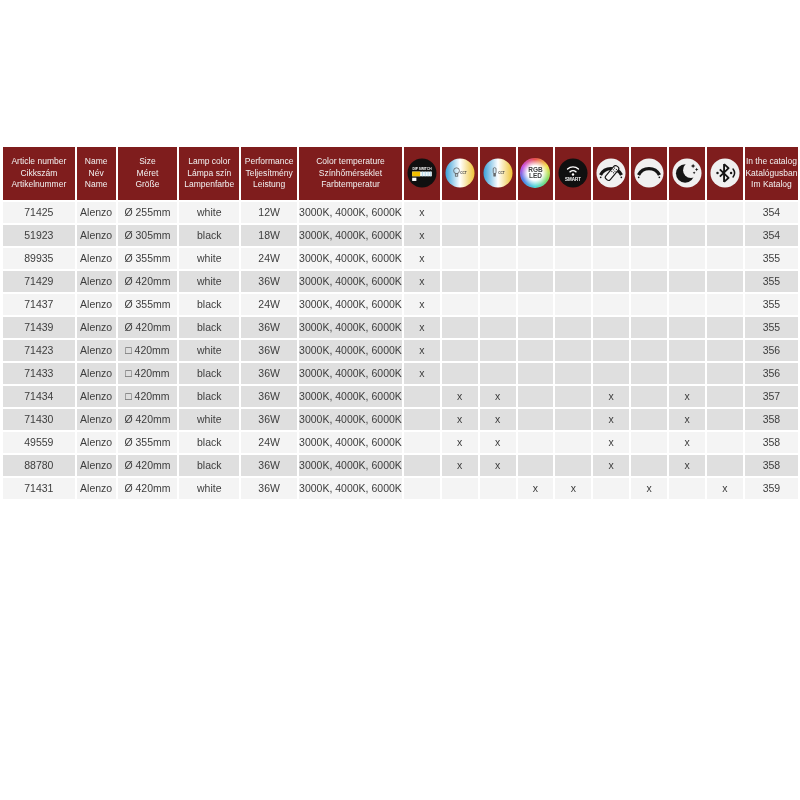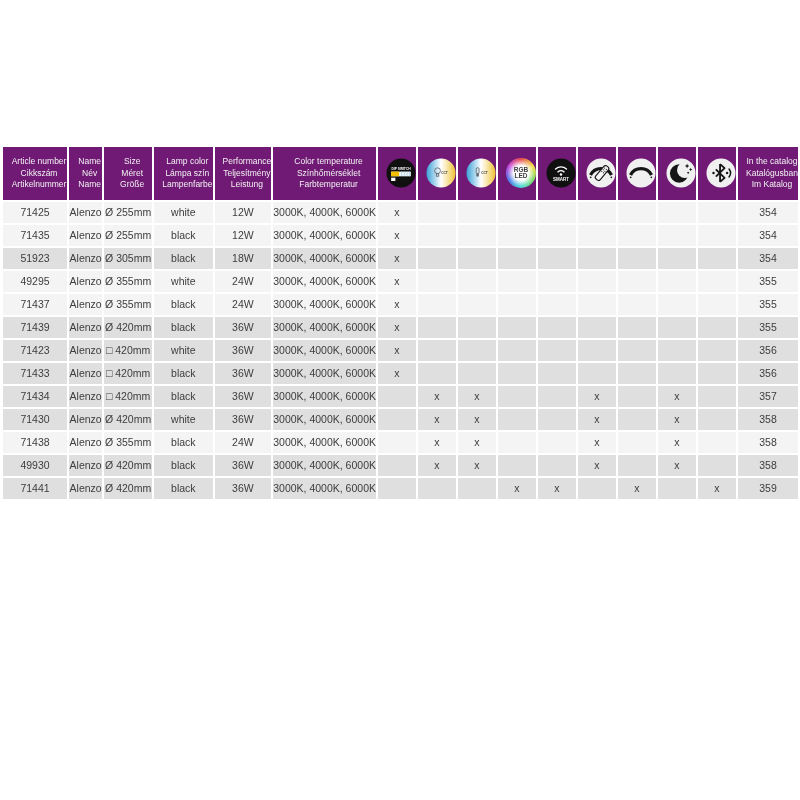--- a/index.html
+++ b/index.html
@@ -4,22 +4,22 @@
 <style>
   html,body{margin:0;padding:0}
   body{
     width:800px;height:800px;background:#ffffff;overflow:hidden;
     font-family:"Liberation Sans",sans-serif;position:relative;
   }
   .table-wrap{position:absolute;left:1px;top:145px}
   table{border-collapse:separate;border-spacing:2px;table-layout:fixed}
   th,td{padding:0;margin:0;text-align:center;vertical-align:middle;overflow:hidden}
   th{
-    background:#701a75;color:#f2f2f2;font-weight:normal;
-    font-size:8.5px;line-height:1.35;white-space:pre-line;height:41px;padding-left:8px;
+    background:#7f1d1d;color:#f2f2f2;font-weight:normal;
+    font-size:8.5px;line-height:1.35;white-space:pre-line;height:41px;
   }
   td{font-size:10.5px;color:#3d3d3d;height:21px;line-height:21px;white-space:nowrap}
   tr.odd td{background:#f4f4f4}
   tr.even td{background:#dfdfdf}
   .rgb-icon{
     width:30px;height:30px;border-radius:50%;margin:0 auto;
     background:
       radial-gradient(circle, #ffffff 34%, rgba(255,255,255,0) 64%),
       conic-gradient(#e85050,#f2e14c,#7fdd68,#4fd8d8,#4f7de8,#c94fe0,#e85050);
     display:flex;align-items:center;justify-content:center;
@@ -213,62 +213,62 @@
           <td></td>
           <td></td>
           <td></td>
           <td></td>
           <td></td>
           <td></td>
           <td></td>
           <td></td>
           <td>354</td>
         </tr>
+        <tr class="even">
+          <td>51923</td>
+          <td>Alenzo</td>
+          <td>Ø 305mm</td>
+          <td>black</td>
+          <td>18W</td>
+          <td>3000K, 4000K, 6000K</td>
+          <td>x</td>
+          <td></td>
+          <td></td>
+          <td></td>
+          <td></td>
+          <td></td>
+          <td></td>
+          <td></td>
+          <td></td>
+          <td>354</td>
+        </tr>
         <tr class="odd">
-          <td>71435</td>
-          <td>Alenzo</td>
-          <td>Ø 255mm</td>
-          <td>black</td>
-          <td>12W</td>
-          <td>3000K, 4000K, 6000K</td>
-          <td>x</td>
-          <td></td>
-          <td></td>
-          <td></td>
-          <td></td>
-          <td></td>
-          <td></td>
-          <td></td>
-          <td></td>
-          <td>354</td>
-        </tr>
-        <tr class="even">
-          <td>51923</td>
-          <td>Alenzo</td>
-          <td>Ø 305mm</td>
-          <td>black</td>
-          <td>18W</td>
-          <td>3000K, 4000K, 6000K</td>
-          <td>x</td>
-          <td></td>
-          <td></td>
-          <td></td>
-          <td></td>
-          <td></td>
-          <td></td>
-          <td></td>
-          <td></td>
-          <td>354</td>
-        </tr>
-        <tr class="odd">
-          <td>49295</td>
+          <td>89935</td>
           <td>Alenzo</td>
           <td>Ø 355mm</td>
           <td>white</td>
           <td>24W</td>
+          <td>3000K, 4000K, 6000K</td>
+          <td>x</td>
+          <td></td>
+          <td></td>
+          <td></td>
+          <td></td>
+          <td></td>
+          <td></td>
+          <td></td>
+          <td></td>
+          <td>355</td>
+        </tr>
+        <tr class="even">
+          <td>71429</td>
+          <td>Alenzo</td>
+          <td>Ø 420mm</td>
+          <td>white</td>
+          <td>36W</td>
           <td>3000K, 4000K, 6000K</td>
           <td>x</td>
           <td></td>
           <td></td>
           <td></td>
           <td></td>
           <td></td>
           <td></td>
           <td></td>
           <td></td>
@@ -376,60 +376,60 @@
           <td>x</td>
           <td></td>
           <td></td>
           <td>x</td>
           <td></td>
           <td>x</td>
           <td></td>
           <td>358</td>
         </tr>
         <tr class="odd">
-          <td>71438</td>
+          <td>49559</td>
           <td>Alenzo</td>
           <td>Ø 355mm</td>
           <td>black</td>
           <td>24W</td>
           <td>3000K, 4000K, 6000K</td>
           <td></td>
           <td>x</td>
           <td>x</td>
           <td></td>
           <td></td>
           <td>x</td>
           <td></td>
           <td>x</td>
           <td></td>
           <td>358</td>
         </tr>
         <tr class="even">
-          <td>49930</td>
+          <td>88780</td>
           <td>Alenzo</td>
           <td>Ø 420mm</td>
           <td>black</td>
           <td>36W</td>
           <td>3000K, 4000K, 6000K</td>
           <td></td>
           <td>x</td>
           <td>x</td>
           <td></td>
           <td></td>
           <td>x</td>
           <td></td>
           <td>x</td>
           <td></td>
           <td>358</td>
         </tr>
-        <tr class="even">
-          <td>71441</td>
+        <tr class="odd">
+          <td>71431</td>
           <td>Alenzo</td>
           <td>Ø 420mm</td>
-          <td>black</td>
+          <td>white</td>
           <td>36W</td>
           <td>3000K, 4000K, 6000K</td>
           <td></td>
           <td></td>
           <td></td>
           <td>x</td>
           <td>x</td>
           <td></td>
           <td>x</td>
           <td></td>

